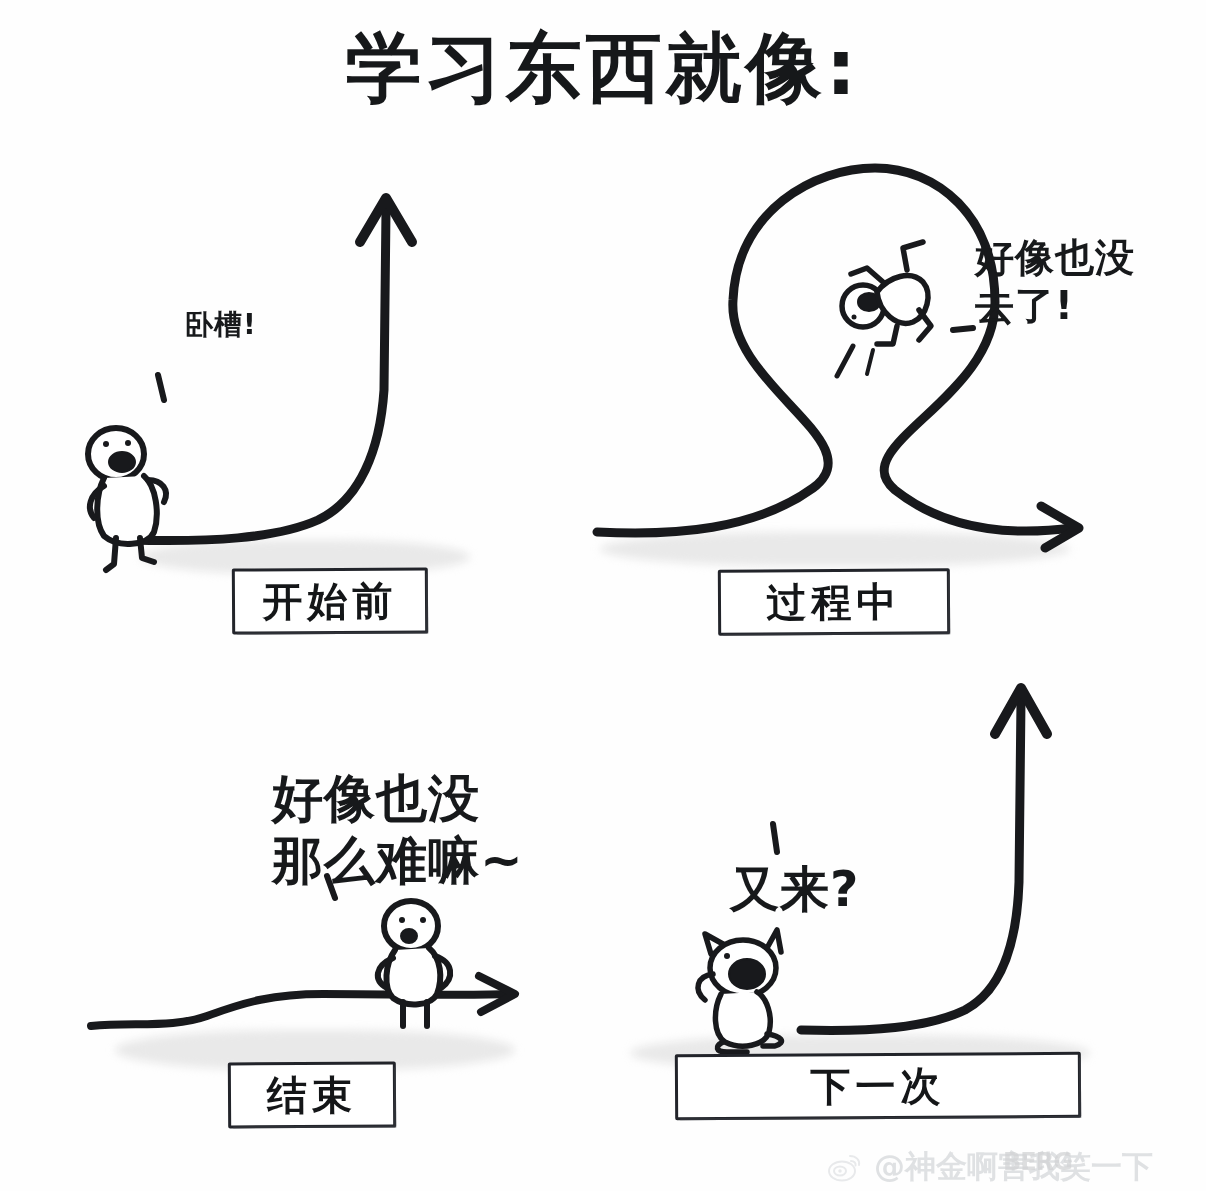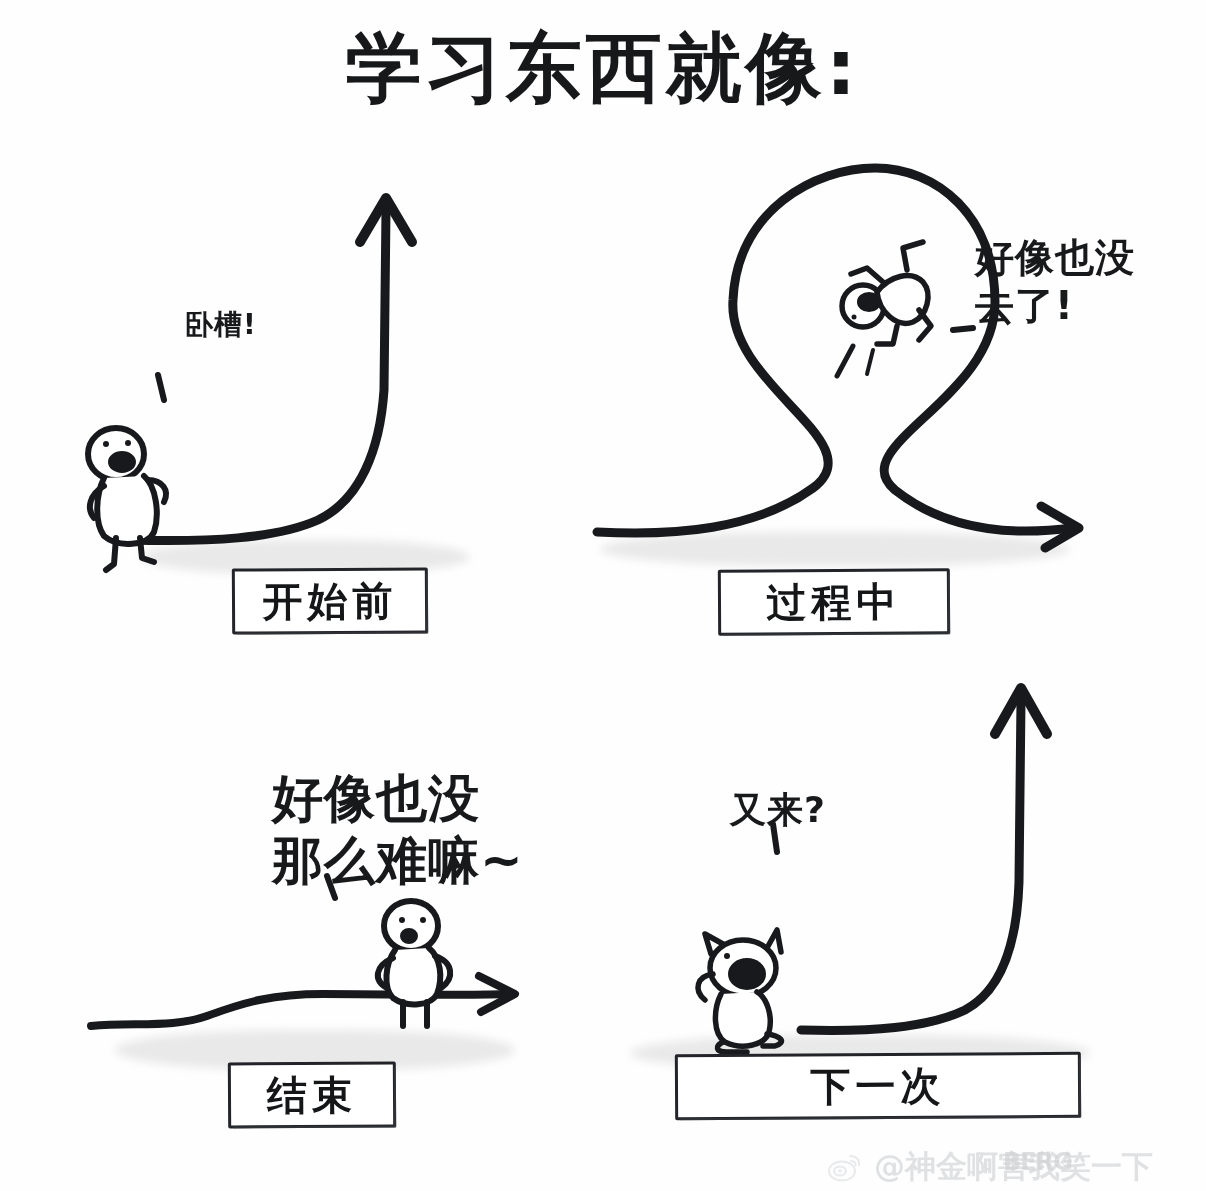--- a/index.html
+++ b/index.html
@@ -55,21 +55,21 @@
     position: absolute;
     color: #17191b;
     font-weight: 700;
     line-height: 1.22;
     white-space: pre-line;
     letter-spacing: 1px;
   }
   #speech-before { left: 185px; top: 308px; font-size: 28px; }
   #speech-during { left: 975px; top: 234px; font-size: 39px; }
   #speech-end    { left: 272px; top: 768px; font-size: 51px; }
-  #speech-next   { left: 730px; top: 788px; font-size: 36px; }
+  #speech-next   { left: 730px; top: 860px; font-size: 49px; }
 
   
   .label-box {
     position: absolute;
     border: 3px solid #22242a;
     background: #ffffff;
     color: #141618;
     font-size: 40px;
     font-weight: 700;
     letter-spacing: 5px;

